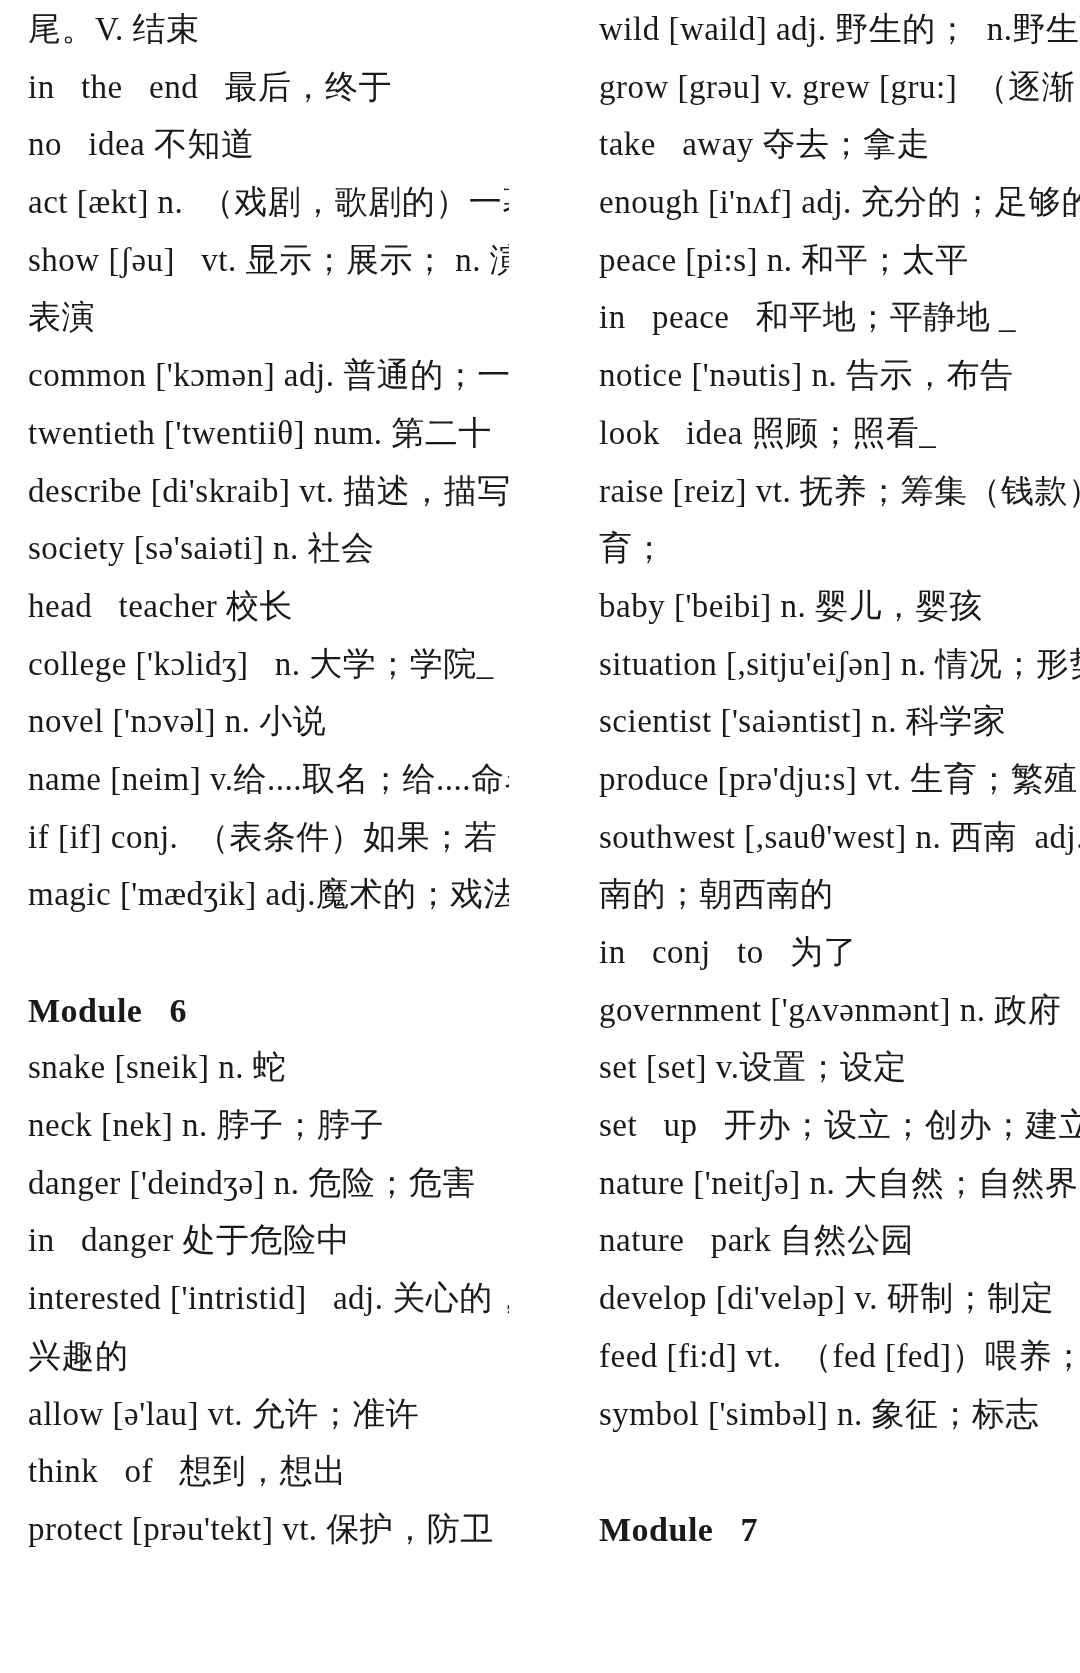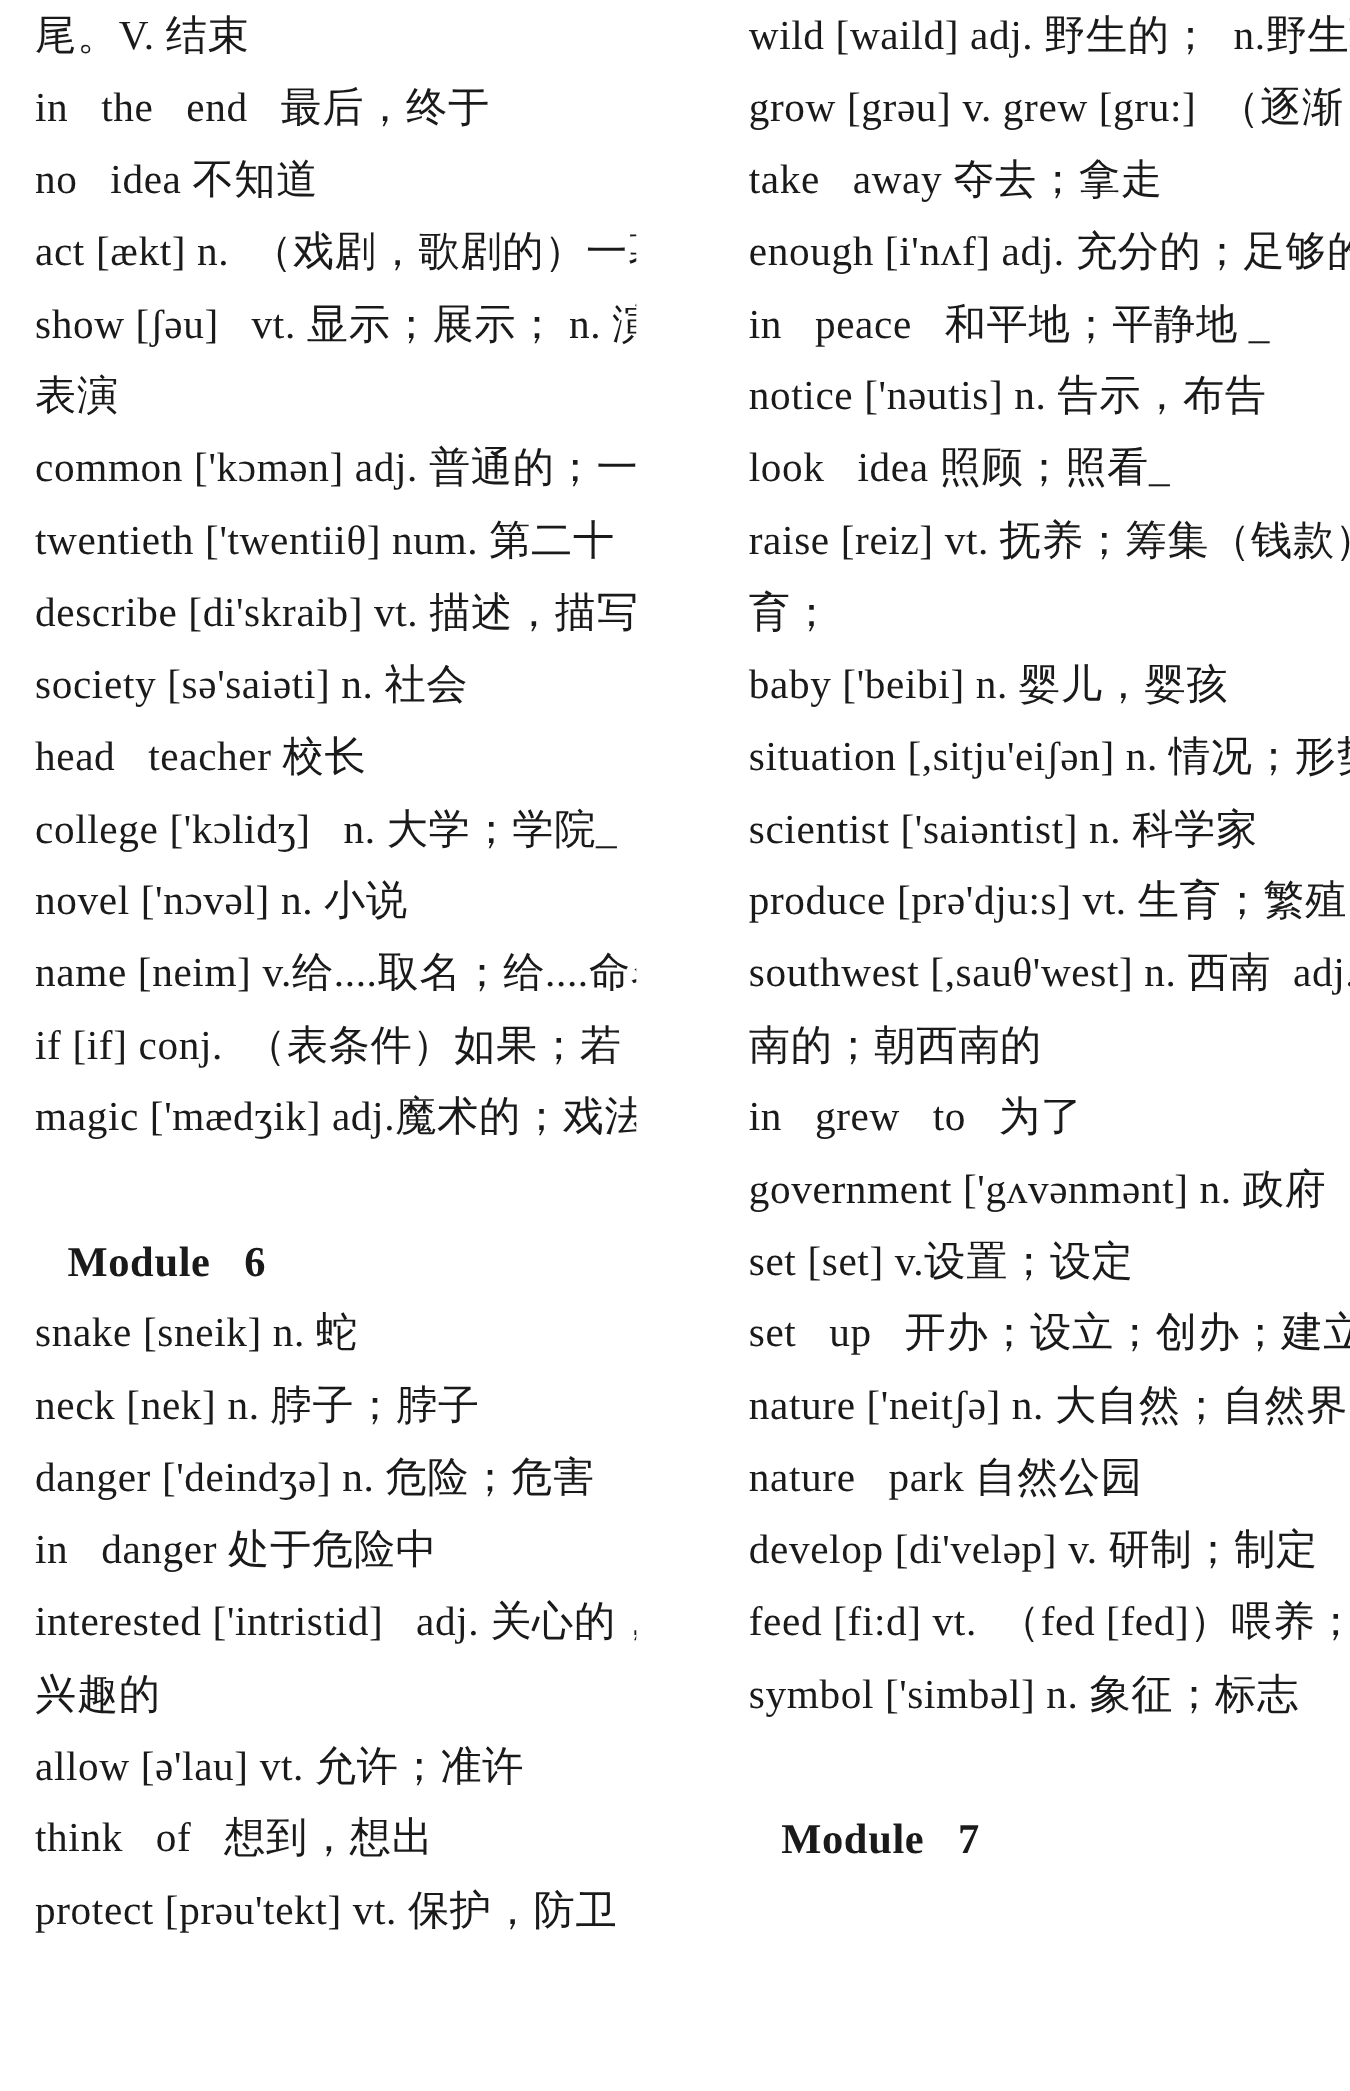--- a/index.html
+++ b/index.html
@@ -29,21 +29,20 @@
   .line {
     height: 57.69px;
     line-height: 57.69px;
     font-size: 33px;
     letter-spacing: 0.5px;
     white-space: pre;
   }
   .line.heading {
     font-weight: bold;
     font-size: 34px;
-    margin-left: 26px;
   }
 </style>
 </head>
 <body style="background: rgb(255, 255, 255);">
 
 <div class="page" style="color: rgb(26, 26, 26);">
   <div class="col" id="col-left">
       <div class="line">尾。V. 结束</div>
       <div class="line">in   the   end   最后，终于</div>
       <div class="line">no   idea 不知道</div>
@@ -70,32 +69,33 @@
       <div class="line">兴趣的</div>
       <div class="line">allow [ə'lau] vt. 允许；准许</div>
       <div class="line">think   of   想到，想出</div>
       <div class="line">protect [prəu'tekt] vt. 保护，防卫</div>
     </div>
   <div class="col" id="col-right">
       <div class="line">wild [waild] adj. 野生的；  n.野生环境</div>
       <div class="line">grow [grəu] v. grew [gru:]  （逐渐）变</div>
       <div class="line">take   away 夺去；拿走</div>
       <div class="line">enough [i'nʌf] adj. 充分的；足够的</div>
+      <div class="line">peace [pi:s] n. 和平；太平</div>
       <div class="line">in   peace   和平地；平静地 _</div>
       <div class="line">notice ['nəutis] n. 告示，布告</div>
       <div class="line">look   idea 照顾；照看_</div>
       <div class="line">raise [reiz] vt. 抚养；筹集（钱款）；养</div>
       <div class="line">育；</div>
       <div class="line">baby ['beibi] n. 婴儿，婴孩</div>
       <div class="line">situation [,sitju'eiʃən] n. 情况；形势</div>
       <div class="line">scientist ['saiəntist] n. 科学家</div>
       <div class="line">produce [prə'dju:s] vt. 生育；繁殖</div>
       <div class="line">southwest [,sauθ'west] n. 西南  adj. 西</div>
       <div class="line">南的；朝西南的</div>
-      <div class="line">in   grew   to   为了</div>
+      <div class="line">in   conj   to   为了</div>
       <div class="line">government ['gʌvənmənt] n. 政府</div>
       <div class="line">set [set] v.设置；设定</div>
       <div class="line">set   up   开办；设立；创办；建立</div>
       <div class="line">nature ['neitʃə] n. 大自然；自然界</div>
       <div class="line">nature   park 自然公园</div>
       <div class="line">develop [di'veləp] v. 研制；制定</div>
       <div class="line">feed [fi:d] vt.  （fed [fed]）喂养；饲养</div>
       <div class="line">symbol ['simbəl] n. 象征；标志</div>
       <div class="line"></div>
       <div class="line heading">Module   7</div>

